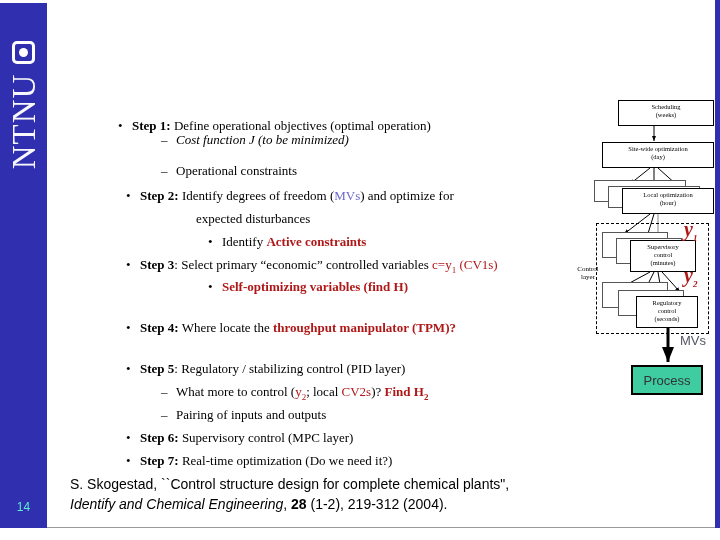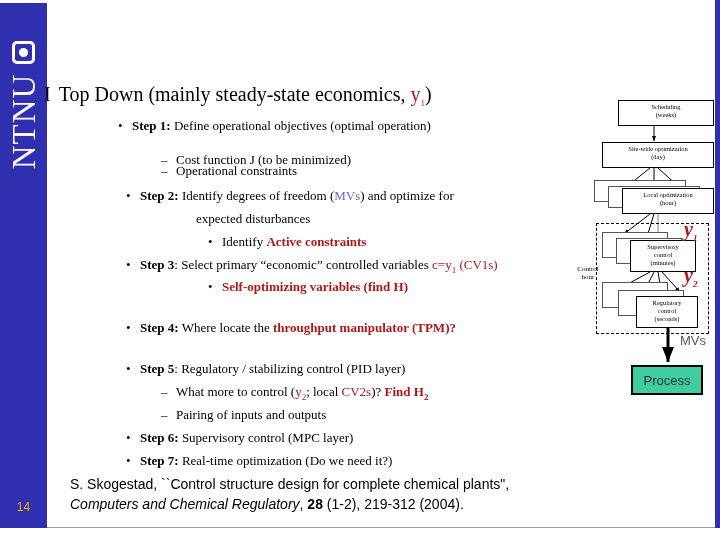--- a/index.html
+++ b/index.html
@@ -47,21 +47,21 @@
     transform:rotate(-90deg);
     transform-origin:center center;
     text-align:center;
     color:#ffffff;
     font-family:"Liberation Serif", serif;
     font-size:33px;letter-spacing:1px;
     opacity:.97;
   }
   #page-number{
     position:absolute;left:0;top:497px;width:47px;text-align:center;
-    color:#eab308;font-family:"Liberation Sans", sans-serif;font-size:12px;
+    color:#5eead4;font-family:"Liberation Sans", sans-serif;font-size:12px;
   }
 
   
   #title{
     position:absolute;left:40px;top:22px;width:520px;
     text-align:center;font-size:28px;color:#000000;
     font-family:"Liberation Serif", serif;
   }
 
   
@@ -149,29 +149,26 @@
     <div id="logo-mark">
       <div class="dot"></div>
     </div>
     <div id="logo-text">NTNU</div>
     <div id="page-number">14</div>
   </div>
 
   <div id="canvas"></div>
 
 
-  <div class="sect" id="sect-1">
-    <span class="num">I</span><span>Top Down (mainly steady-state economics, </span><span class="red">y</span><sub class="red">1</sub><span>)</span>
-  </div>
 
   <div class="line bul" style="left:132px;top:118px;">
     <b>Step 1:</b>
     <span>Define operational objectives (optimal operation)</span>
   </div>
-  <div class="line dash" style="left:176px;top:152px;">
+  <div class="line dash" style="left:176px;top:132px;font-style:italic;">
     <span>Cost function J (to be minimized)</span>
   </div>
   <div class="line dash" style="left:176px;top:163px;">
     <span>Operational constraints</span>
   </div>
 
   <div class="line bul" style="left:140px;top:188px;">
     <b>Step 2:</b>
     <span>Identify degrees of freedom (</span><span class="blue">MVs</span><span>) and optimize for</span>
   </div>
@@ -254,21 +251,21 @@
     <div class="dghost" style="left:6px;top:80px;width:92px;height:22px;"></div>
     <div class="dghost" style="left:20px;top:86px;width:92px;height:22px;"></div>
     <div class="dbox" style="left:34px;top:88px;width:92px;height:26px;">
       <div>Local optimization</div>
       <div>(hour)</div>
     </div>
 
     <div id="dash-layer"></div>
     <div id="ctrl-layer-label">
       <div>Control</div>
-      <div>hour</div>
+      <div>layer</div>
     </div>
 
     <div class="dghost" style="left:14px;top:132px;width:66px;height:26px;"></div>
     <div class="dghost" style="left:28px;top:138px;width:66px;height:26px;"></div>
     <div class="dbox" style="left:42px;top:140px;width:66px;height:32px;">
       <div>Supervisory</div>
       <div>control</div>
       <div>(minutes)</div>
     </div>
 
@@ -283,16 +280,16 @@
     <div class="ylab" id="y1-lab"><span>y</span><sub>1</sub></div>
     <div class="ylab" id="y2-lab"><span>y</span><sub>2</sub></div>
 
     <div id="mvs-lab">MVs</div>
     <div id="process-box">Process</div>
   </div>
 
   <div id="footer-rule"></div>
   <div id="footer">
     <div>S. Skogestad, ``Control structure design for complete chemical plants",</div>
-    <div><i>Computers and Chemical Regulatory</i>, <b>28</b><span> (1-2), 219-312 (2004).</span></div>
+    <div><i>Identify and Chemical Engineering</i>, <b>28</b><span> (1-2), 219-312 (2004).</span></div>
   </div>
 
 </div>
 
 </body></html>

